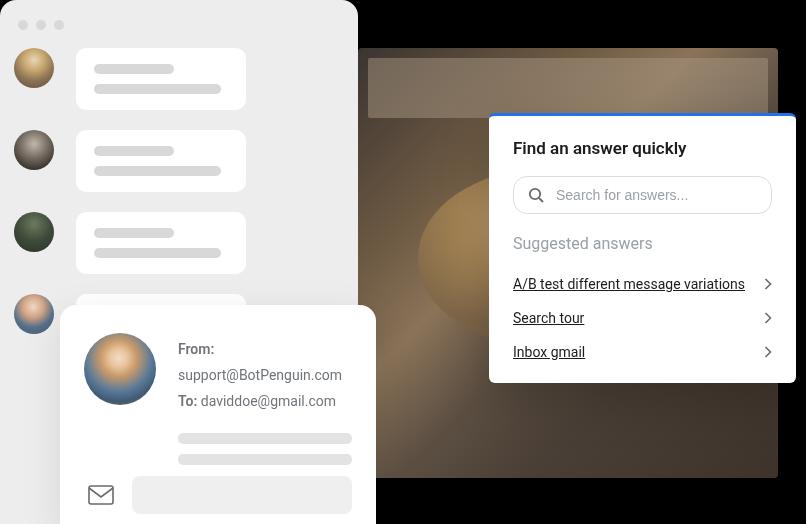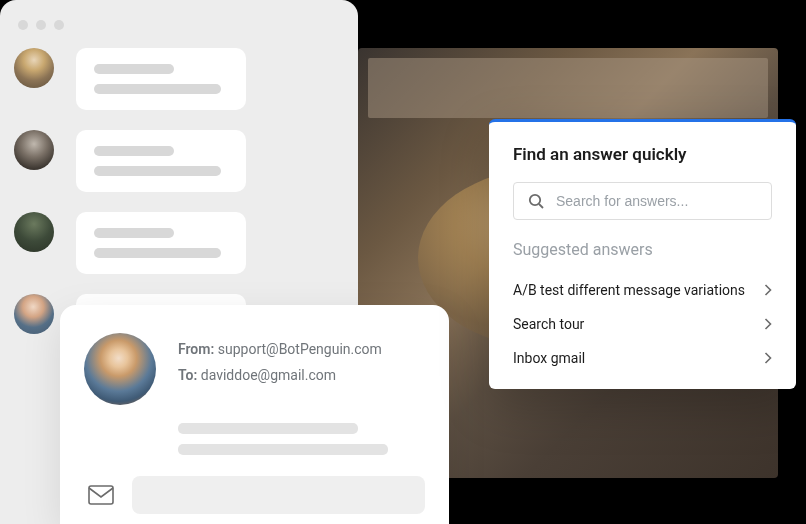--- a/index.html
+++ b/index.html
@@ -117,21 +117,21 @@
     }
     
     .skel-line.short { width: 60%; }
     .skel-line.long { width: 95%; }
     .skel-line:last-child { margin-bottom: 0; }
     
     .email-card {
       position: absolute;
       left: 60px;
       top: 305px;
-      width: 389px;
+      width: 316px;
       height: 219px;
       background: #fff;
       border-radius: 16px 16px 0 0;
       padding: 28px 24px 16px 24px;
       box-shadow: 0 12px 40px rgba(0,0,0,0.10);
     }
     
     .email-header {
       display: flex;
       gap: 22px;
@@ -200,36 +200,35 @@
     .answer-popup {
       position: absolute;
       right: 10px;
       top: 113px;
       width: 307px;
       background: #fff;
       border-radius: 6px;
       border-top: 3px solid #2472e8;
       box-shadow: 0 16px 50px rgba(0,0,0,0.22);
       padding: 22px 24px 14px;
-      margin-top: 6px;
     }
     
     .answer-title {
       font-size: 17px;
       font-weight: 600;
       color: #1c1c1c;
       margin-bottom: 18px;
     }
     
     .search-box {
       display: flex;
       align-items: center;
       gap: 12px;
       border: 1px solid #ddd;
-      border-radius: 4px;
+      border-radius: 14px;
       padding: 10px 14px;
       margin-bottom: 20px;
     }
     
     .search-icon {
       width: 16px;
       height: 16px;
       flex-shrink: 0;
     }
     
@@ -253,20 +252,21 @@
     }
     
     .suggestion-row {
       display: flex;
       align-items: center;
       justify-content: space-between;
       padding: 9px 0;
       cursor: pointer;
       font-size: 14px;
       color: #1c1c1c;
+      text-decoration: underline;
     }
     
     .chevron {
       width: 8px;
       height: 12px;
       flex-shrink: 0;
     }
   </style>
 </head>
 <body>

